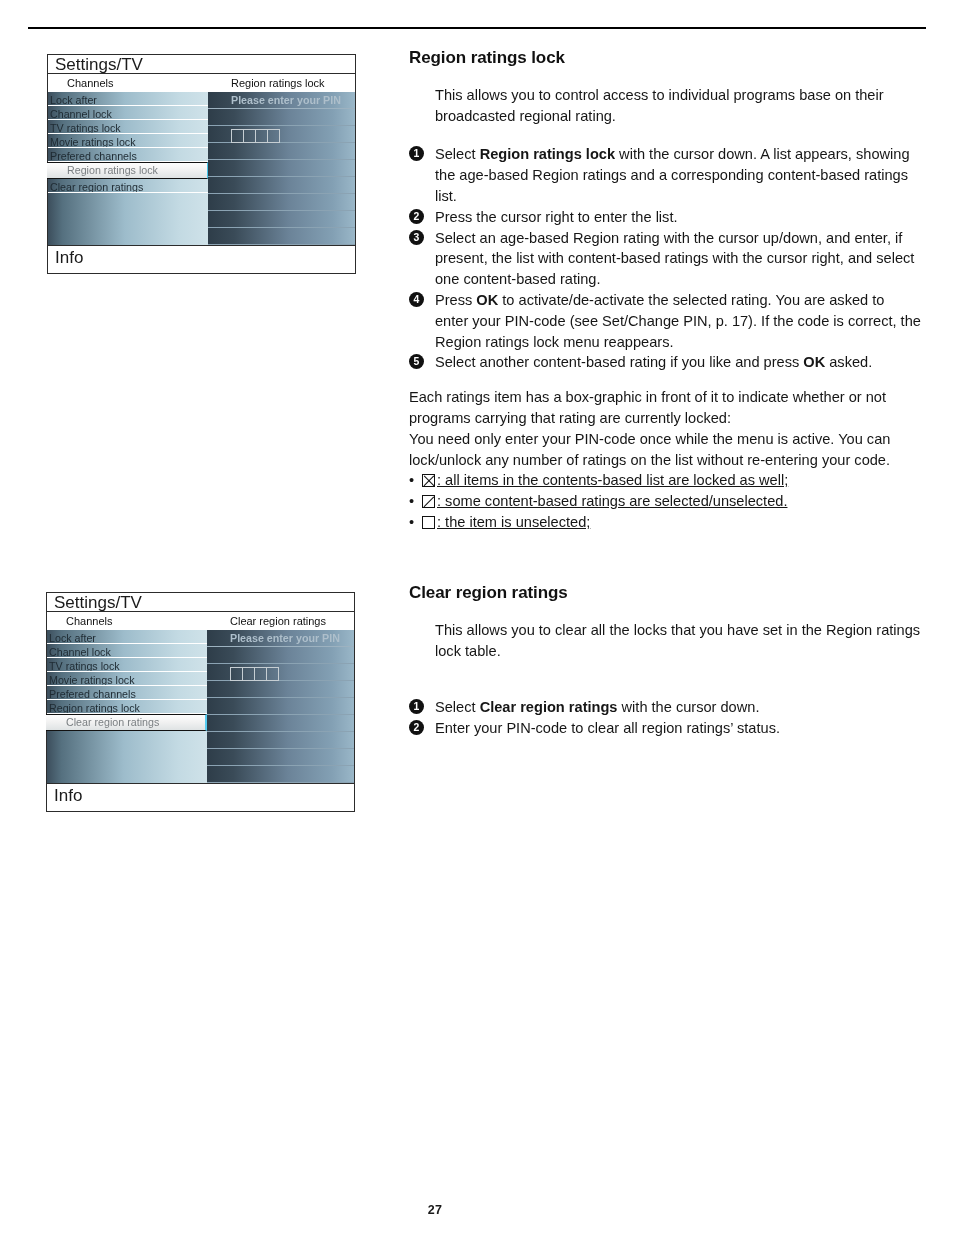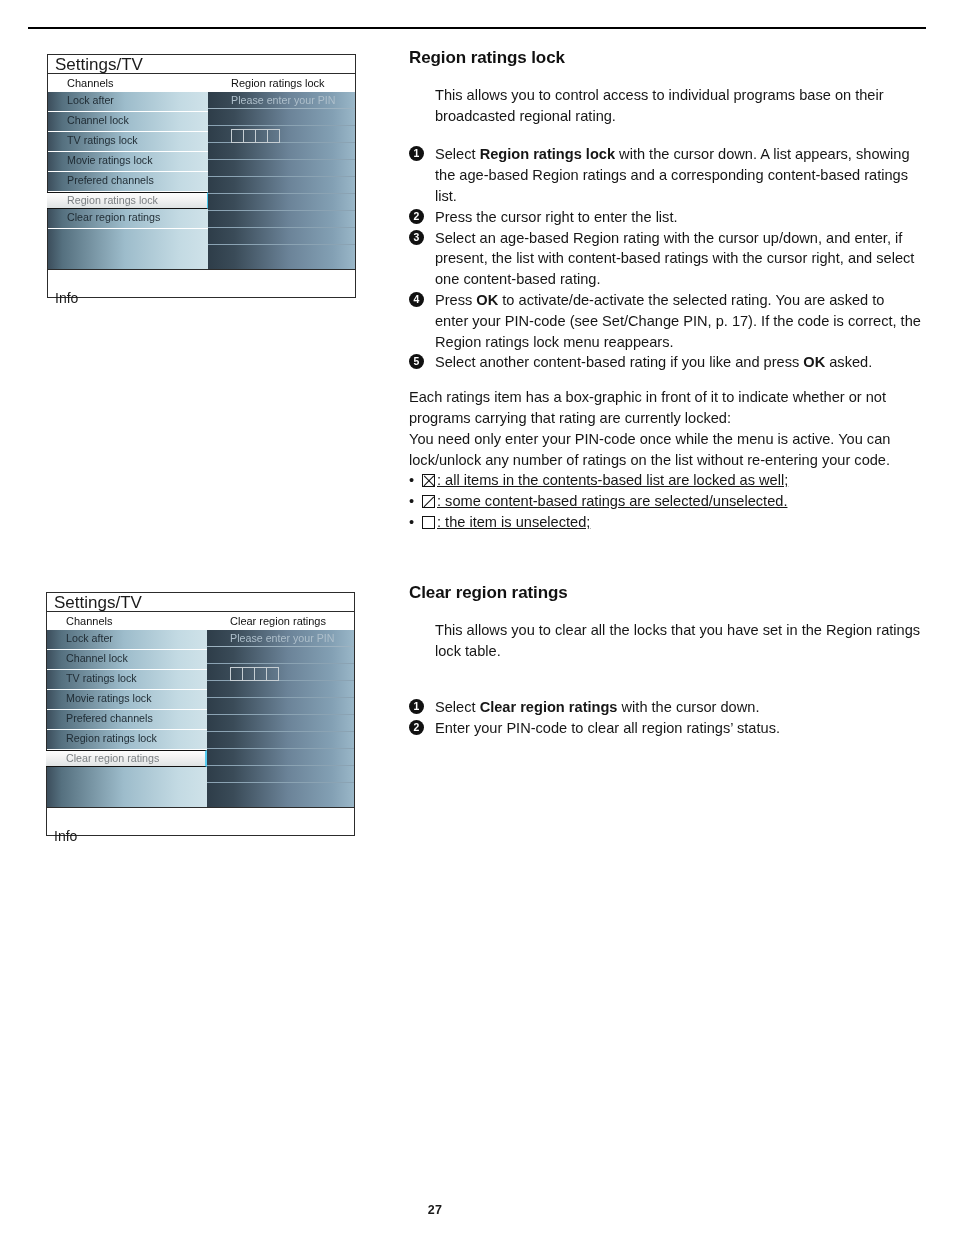--- a/index.html
+++ b/index.html
@@ -77,23 +77,23 @@
     position: relative;
   }
 
   
   .tv-left {
     width: 160px;
     background: linear-gradient(to right, #3c4e5c 0%, #55707f 9%, #9dbccb 48%, #c3dae3 82%, #cfe2e9 100%);
     padding-bottom: 0;
   }
   .tv-row {
-    height: 20px;
+    height: 14px;
     line-height: 17px;
-    padding-left: 19px;
+    padding-left: 2px;
     font-size: 10.7px;
     color: #1f2b33;
     border-bottom: 1px solid #ffffff;
     white-space: nowrap;
     overflow: hidden;
   }
   .tv-row.blank { color: transparent; border-bottom: none; }
   .tv-row.selected {
     background: linear-gradient(to bottom, #fdfdfd 0%, #f2f2f2 45%, #dfe3e4 100%);
     border-top: 1px solid #121212;
@@ -107,20 +107,21 @@
   }
   .tv-row.selected.cyan-strong {
     border-right: 2px solid #57cdf2;
   }
 
   
   .tv-right {
     flex: 1;
     background: linear-gradient(to right, #2e3d49 0%, #3a4b58 18%, #6b8398 55%, #83a0b4 85%, #9ab7c8 100%);
     position: relative;
+    font-weight: bold;
   }
   .tv-right-title {
     height: 17px;
     line-height: 17px;
     padding-left: 23px;
     font-size: 10.7px;
     color: #aebfcb;
     border-bottom: 1px solid #9db2c0;
     white-space: nowrap;
   }
@@ -142,22 +143,22 @@
     border: 1px solid #c6ced3;
     margin-right: -1px;
     background: transparent;
   }
 
   .tv-info {
     border-top: 1px solid #2c2c2c;
     height: 28px;
     line-height: 17px;
     padding-left: 7px;
-    padding-top: 20px;
-    font-size: 14px;
+    padding-top: 3px;
+    font-size: 17px;
     color: #1b1b1b;
     background: #ffffff;
   }
 
   
   .content {
     position: absolute;
     left: 409px;
     top: 48px;
     width: 512px;

